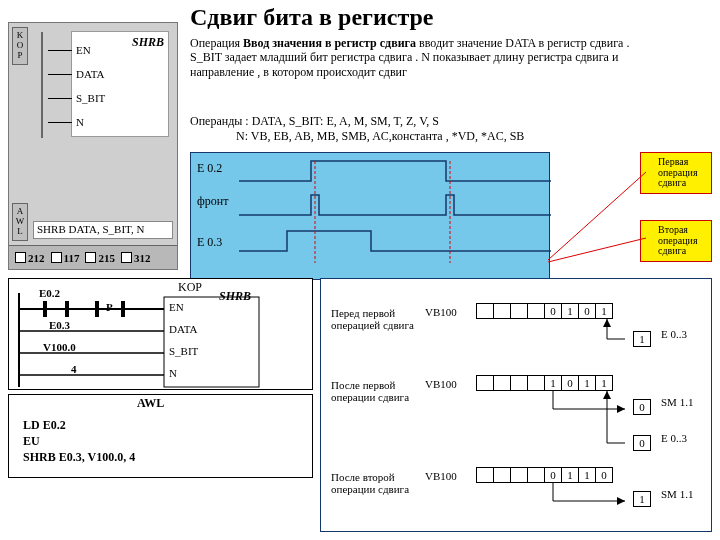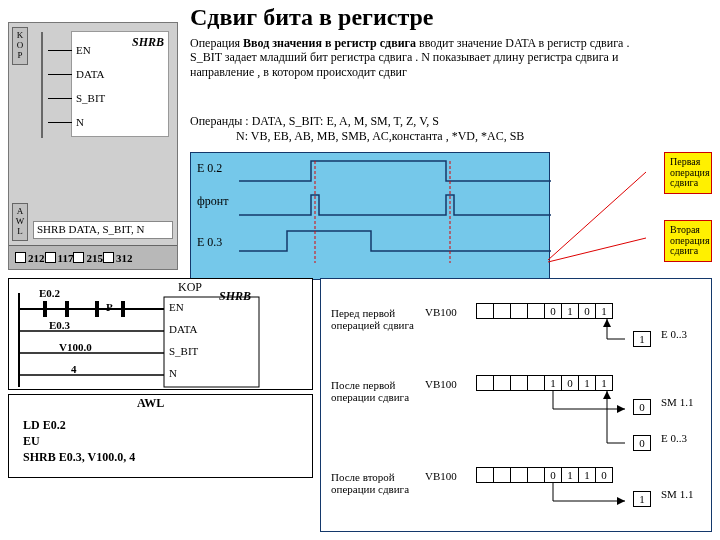--- a/index.html
+++ b/index.html
@@ -9,32 +9,32 @@
   .ide{position:absolute;left:8px;top:22px;width:170px;height:248px;background:#cfcfcf;border:1px solid #777}
   .ide-tab{position:absolute;left:3px;width:16px;background:#c0c0c0;border:1px solid #666;text-align:center;font-size:9px;line-height:10px;padding:2px 0}
   .ide-tab.kop{top:4px;height:38px}
   .ide-tab.awl{top:180px;height:38px}
   .ide-block{position:absolute;left:62px;top:8px;width:98px;height:106px;background:#fff;border:1px solid #999}
   .ide-block .hdr{position:absolute;right:4px;top:3px;font-weight:bold;font-style:italic;font-size:12px}
   .ide-block .pin{position:absolute;left:-24px;width:24px;border-top:1px solid #000}
   .ide-block .pl{position:absolute;left:4px;font-size:11px}
   .awlbox{position:absolute;left:24px;top:198px;width:140px;height:18px;background:#fff;border:1px solid #888;font-size:11px;padding:1px 3px}
   .tabbar{position:absolute;left:0;bottom:0;width:100%;height:24px;background:#b8b8b8;border-top:1px solid #666;display:flex;align-items:center;padding-left:6px;font-size:11px}
-  .tabbar span{display:inline-flex;align-items:center;}
+  .tabbar span{display:inline-flex;align-items:center;margin-right:6px}
   .tabbar .bx{width:11px;height:11px;border:1px solid #000;background:#fff;margin-right:2px;display:inline-block}
   
   .desc{position:absolute;left:190px;top:36px;width:460px;font-size:12px;line-height:1.2}
   .desc .b{font-weight:bold}
   .opers{position:absolute;left:190px;top:114px;width:460px;font-size:12px;line-height:1.25}
   
   .timing{position:absolute;left:190px;top:152px;width:360px;height:128px;background:#75c8ea;border:1px solid #14386b}
   .timing .lbl{position:absolute;left:6px;font-size:12px}
   .timing svg{position:absolute;left:0;top:0}
   
-  .call{position:absolute;width:48px;padding:4px 5px;background:#fff000;border:1px solid #c00;font-size:10px;line-height:1.05}
+  .call{position:absolute;width:72px;padding:4px 17px;background:#fff000;border:1px solid #c00;font-size:10px;line-height:1.05}
   .call.first{right:8px;top:152px}
   .call.second{right:8px;top:220px}
   
   .kopdiag{position:absolute;left:8px;top:278px;width:305px;height:112px;border:1px solid #000;background:#fff}
   .kopdiag .hdr{position:absolute;right:110px;top:1px;font-weight:normal}
   .awlblock{position:absolute;left:8px;top:394px;width:305px;height:84px;border:1px solid #000;background:#fff}
   .awlblock .hdr{position:absolute;left:128px;top:1px;font-weight:bold}
   .awlblock .code{position:absolute;left:14px;top:22px;font-size:12px;font-weight:bold;line-height:1.35}
   
   .regs{position:absolute;left:320px;top:278px;width:392px;height:254px;border:1px solid #14386b;background:#fff}
@@ -142,21 +142,21 @@
     <line x1="10" y1="52" x2="155" y2="52" stroke="#000" stroke-width="1.5"></line>
     <line x1="10" y1="74" x2="155" y2="74" stroke="#000" stroke-width="1.5"></line>
     <line x1="10" y1="96" x2="155" y2="96" stroke="#000" stroke-width="1.5"></line>
   </svg>
   <div style="position:absolute;left:30px;top:8px;font-weight:bold;font-size:11px">E0.2</div>
   <div style="position:absolute;left:97px;top:22px;font-weight:bold;font-size:11px">P</div>
   <div style="position:absolute;left:160px;top:22px;font-size:11px">EN</div>
   <div style="position:absolute;left:210px;top:10px;font-weight:bold;font-style:italic;font-size:12px">SHRB</div>
   <div style="position:absolute;left:40px;top:40px;font-weight:bold;font-size:11px">E0.3</div>
   <div style="position:absolute;left:160px;top:44px;font-size:11px">DATA</div>
-  <div style="position:absolute;left:50px;top:62px;font-weight:bold;font-size:11px">V100.0</div>
+  <div style="position:absolute;left:34px;top:62px;font-weight:bold;font-size:11px">V100.0</div>
   <div style="position:absolute;left:160px;top:66px;font-size:11px">S_BIT</div>
   <div style="position:absolute;left:62px;top:84px;font-weight:bold;font-size:11px">4</div>
   <div style="position:absolute;left:160px;top:88px;font-size:11px">N</div>
 </div>
 
 <div class="awlblock">
   <div class="hdr">AWL</div>
   <div class="code">
     <div>LD   E0.2</div>
     <div>EU</div>

